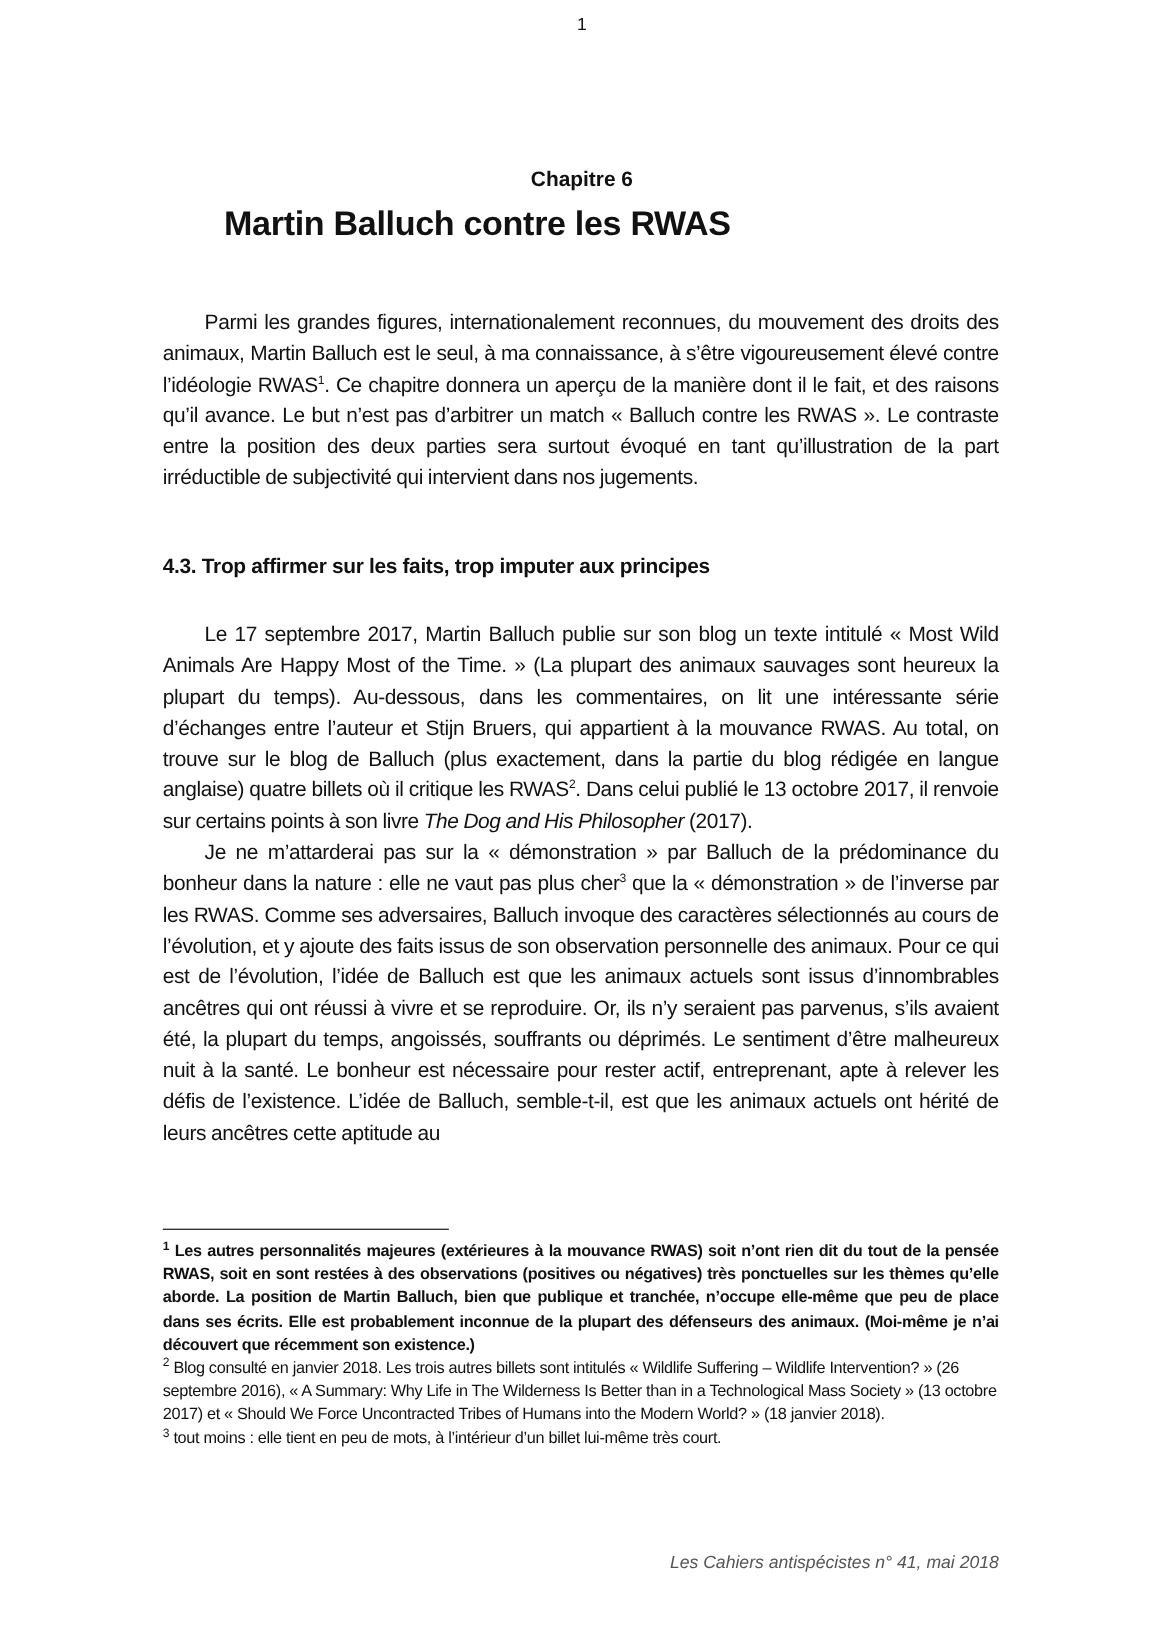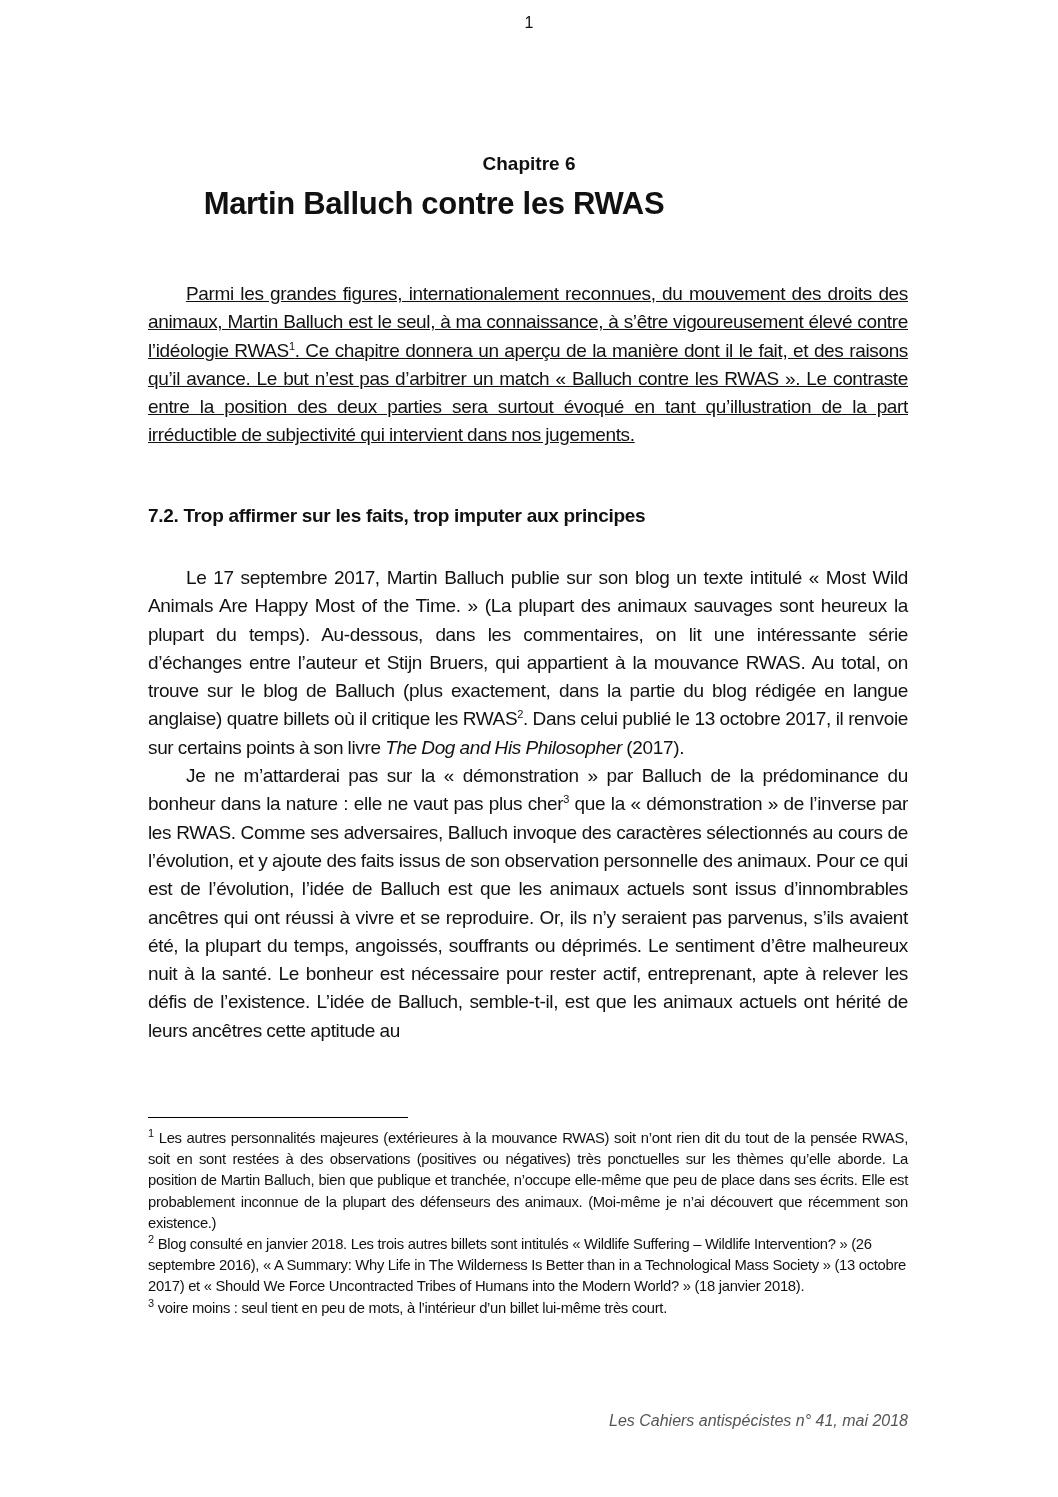--- a/index.html
+++ b/index.html
@@ -3,51 +3,51 @@
   <meta charset="utf-8">
   <style>
     html, body { margin: 0; padding: 0; background: #ffffff; }
     body { width: 1058px; height: 1497px; position: relative; overflow: hidden; color: #111; font-family: "Liberation Sans", sans-serif; }
     .page { position: absolute; left: 0; top: 0; width: 1058px; height: 1497px; }
     .page-number { position: absolute; top: 14px; left: 0; width: 1058px; text-align: center; font-size: 16px; }
     .chapter-label { position: absolute; top: 153px; left: 0; width: 1058px; text-align: center; font-size: 19px; font-weight: bold; }
     .chapter-title { position: absolute; top: 186px; left: 0; width: 868px; text-align: center; font-size: 31px; font-weight: bold; letter-spacing: -0.3px; }
     .body-text { position: absolute; left: 148px; width: 760px; font-size: 19px; line-height: 28.3px; text-align: justify; letter-spacing: -0.35px; word-spacing: -0.5px; }
     .body-text p { margin: 0; text-indent: 38px; }
-    .intro { top: 280px; text-decoration: underline; }
+    .intro { top: 280px; }
     .section-heading { position: absolute; top: 505px; left: 148px; font-size: 19px; font-weight: bold; letter-spacing: -0.3px; }
     .section-body { top: 564px; }
     sup { font-size: 11px; line-height: 0; vertical-align: super; }
     .footnote-rule { position: absolute; top: 1117px; left: 148px; width: 260px; height: 0; border-top: 1px solid #000; }
     .footnotes { position: absolute; top: 1128px; left: 148px; width: 760px; font-size: 14.8px; line-height: 21.2px; letter-spacing: -0.3px; }
     .footnotes .fn { margin: 0; }
-    .fn-justify { text-align: justify; }
+    .fn-justify { text-align: justify; font-weight: bold; }
     .footer { position: absolute; top: 1368px; right: 150px; font-size: 16px; font-style: italic; color: #555; margin-top: 44px; }
   </style>
 </head>
 <body>
 
 <div class="page">
   <div class="page-number">1</div>
   <div class="chapter-label">Chapitre 6</div>
   <div class="chapter-title">Martin Balluch contre les RWAS</div>
 
   <div class="body-text intro">
     <p><span>Parmi les grandes figures, internationalement reconnues, du mouvement des droits des animaux, Martin Balluch est le seul, à ma connaissance, à s’être vigoureusement élevé contre l’idéologie RWAS</span><sup>1</sup><span>. Ce chapitre donnera un aperçu de la manière dont il le fait, et des raisons qu’il avance. Le but n’est pas d’arbitrer un match « Balluch contre les RWAS ». Le contraste entre la position des deux parties sera surtout évoqué en tant qu’illustration de la part irréductible de subjectivité qui intervient dans nos jugements.</span></p>
   </div>
 
-  <div class="section-heading">7.2. Trop affirmer sur les faits, trop imputer aux principes</div>
+  <div class="section-heading">4.3. Trop affirmer sur les faits, trop imputer aux principes</div>
 
   <div class="body-text section-body">
     <p><span>Le 17 septembre 2017, Martin Balluch publie sur son blog un texte intitulé « Most Wild Animals Are Happy Most of the Time. » (La plupart des animaux sauvages sont heureux la plupart du temps). Au-dessous, dans les commentaires, on lit une intéressante série d’échanges entre l’auteur et Stijn Bruers, qui appartient à la mouvance RWAS. Au total, on trouve sur le blog de Balluch (plus exactement, dans la partie du blog rédigée en langue anglaise) quatre billets où il critique les RWAS</span><sup>2</sup><span>. Dans celui publié le 13 octobre 2017, il renvoie sur certains points à son livre </span><em>The Dog and His Philosopher</em><span> (2017).</span></p>
     <p><span>Je ne m’attarderai pas sur la « démonstration » par Balluch de la prédominance du bonheur dans la nature : elle ne vaut pas plus cher</span><sup>3</sup><span> que la « démonstration » de l’inverse par les RWAS. Comme ses adversaires, Balluch invoque des caractères sélectionnés au cours de l’évolution, et y ajoute des faits issus de son observation personnelle des animaux. Pour ce qui est de l’évolution, l’idée de Balluch est que les animaux actuels sont issus d’innombrables ancêtres qui ont réussi à vivre et se reproduire. Or, ils n’y seraient pas parvenus, s’ils avaient été, la plupart du temps, angoissés, souffrants ou déprimés. Le sentiment d’être malheureux nuit à la santé. Le bonheur est nécessaire pour rester actif, entreprenant, apte à relever les défis de l’existence. L’idée de Balluch, semble-t-il, est que les animaux actuels ont hérité de leurs ancêtres cette aptitude au</span></p>
   </div>
 
   <div class="footnote-rule"></div>
 
   <div class="footnotes">
     <p class="fn fn-justify"><sup>1</sup><span> Les autres personnalités majeures (extérieures à la mouvance RWAS) soit n’ont rien dit du tout de la pensée RWAS, soit en sont restées à des observations (positives ou négatives) très ponctuelles sur les thèmes qu’elle aborde. La position de Martin Balluch, bien que publique et tranchée, n’occupe elle-même que peu de place dans ses écrits. Elle est probablement inconnue de la plupart des défenseurs des animaux. (Moi-même je n’ai découvert que récemment son existence.)</span></p>
     <p class="fn"><sup>2</sup><span> Blog consulté en janvier 2018. Les trois autres billets sont intitulés  « Wildlife Suffering – Wildlife Intervention? » (26 septembre 2016), « A Summary: Why Life in The Wilderness Is Better than in a Technological Mass Society » (13 octobre 2017) et « Should We Force Uncontracted Tribes of Humans into the Modern World? » (18 janvier 2018).</span></p>
-    <p class="fn"><sup>3</sup><span> voire moins : seul tient en peu de mots, à l’intérieur d’un billet lui-même très court.</span></p>
+    <p class="fn"><sup>3</sup><span> tout moins : elle tient en peu de mots, à l’intérieur d’un billet lui-même très court.</span></p>
   </div>
 
   <div class="footer">Les Cahiers antispécistes n° 41, mai 2018</div>
 </div>
 
 </body></html>

